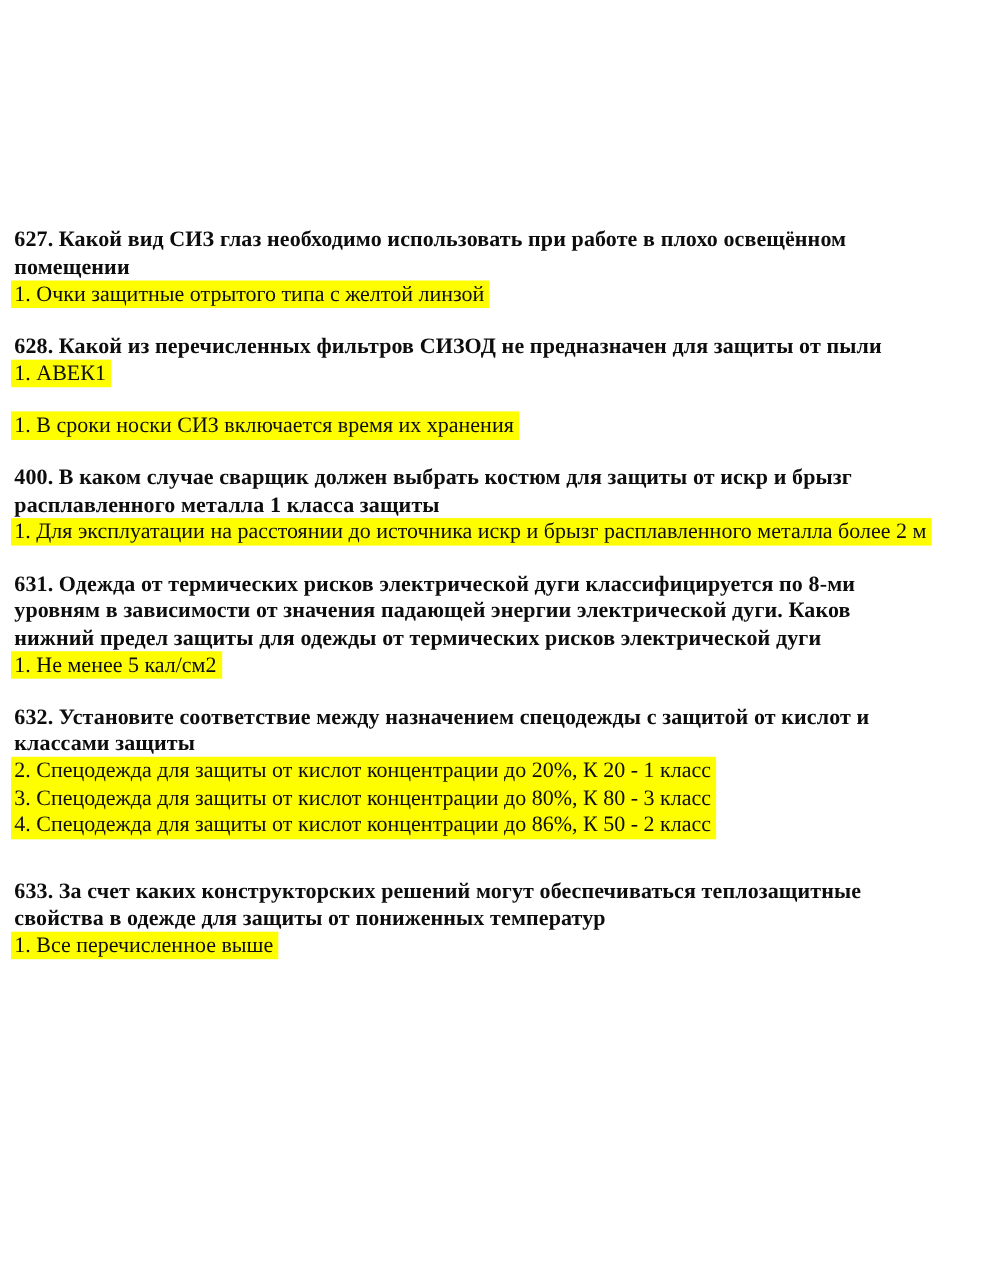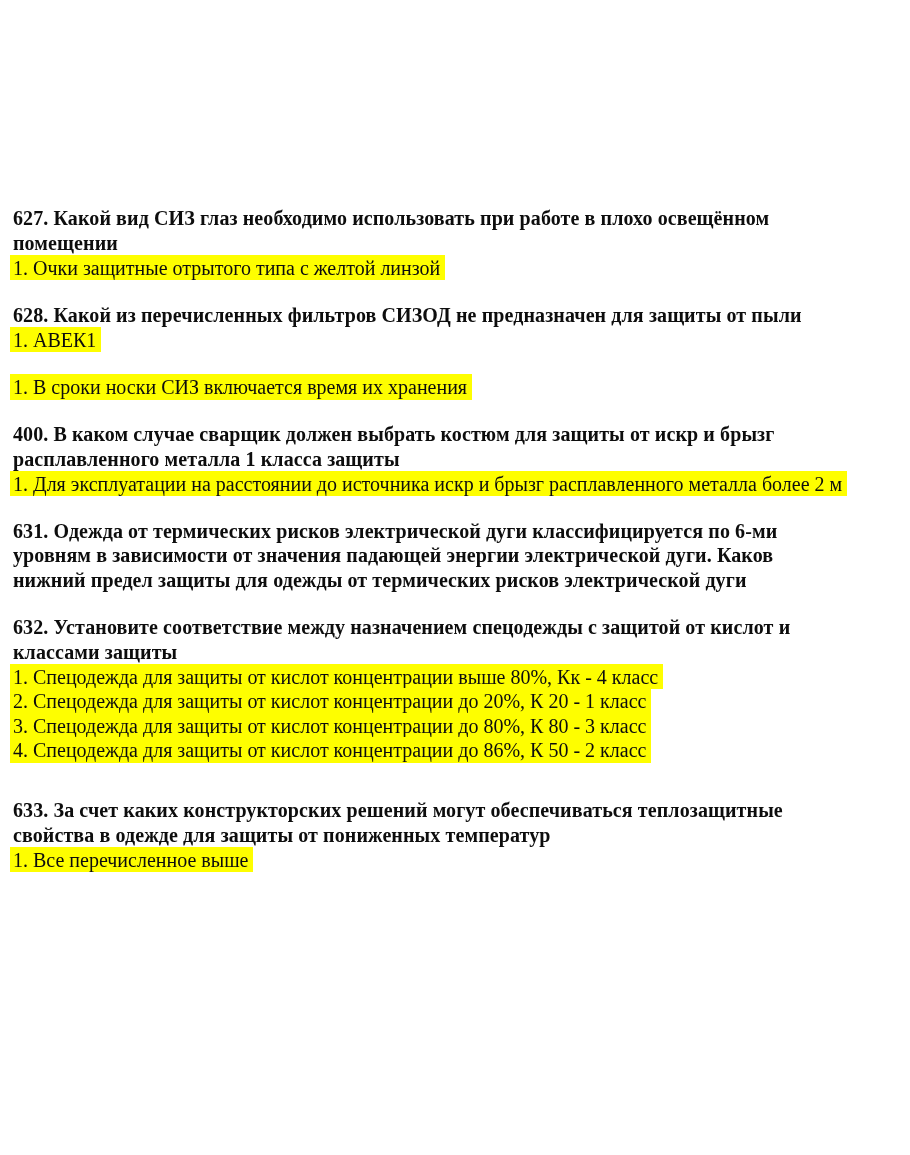--- a/index.html
+++ b/index.html
@@ -53,26 +53,26 @@
   <section class="qa-block">
     <p class="answer-line"><span class="hl">1. В сроки носки СИЗ включается время их хранения</span></p>
   </section>
 
   <section class="qa-block">
     <p class="question">400. В каком случае сварщик должен выбрать костюм для защиты от искр и брызг расплавленного металла 1 класса защиты</p>
     <p class="answer-line"><span class="hl">1. Для эксплуатации на расстоянии до источника искр и брызг расплавленного металла более 2 м</span></p>
   </section>
 
   <section class="qa-block">
-    <p class="question">631. Одежда от термических рисков электрической дуги классифицируется по 6-ми уровням в зависимости от значения падающей энергии электрической дуги. Каков нижний предел защиты для одежды от термических рисков электрической дуги</p>
+    <p class="question">631. Одежда от термических рисков электрической дуги классифицируется по 8-ми уровням в зависимости от значения падающей энергии электрической дуги. Каков нижний предел защиты для одежды от термических рисков электрической дуги</p>
+    <p class="answer-line"><span class="hl">1. Не менее 5 кал/см2</span></p>
   </section>
 
   <section class="qa-block">
     <p class="question">632. Установите соответствие между назначением спецодежды с защитой от кислот и классами защиты</p>
-    <p class="answer-line"><span class="hl">1. Спецодежда для защиты от кислот концентрации выше 80%, Кк - 4 класс</span></p>
     <p class="answer-line"><span class="hl">2. Спецодежда для защиты от кислот концентрации до 20%, К 20 - 1 класс</span></p>
     <p class="answer-line"><span class="hl">3. Спецодежда для защиты от кислот концентрации до 80%, К 80 - 3 класс</span></p>
     <p class="answer-line"><span class="hl">4. Спецодежда для защиты от кислот концентрации до 86%, К 50 - 2 класс</span></p>
   </section>
 
   <section class="qa-block">
     <p class="question">633. За счет каких конструкторских решений могут обеспечиваться теплозащитные свойства в одежде для защиты от пониженных температур</p>
     <p class="answer-line"><span class="hl">1. Все перечисленное выше</span></p>
   </section>
 

